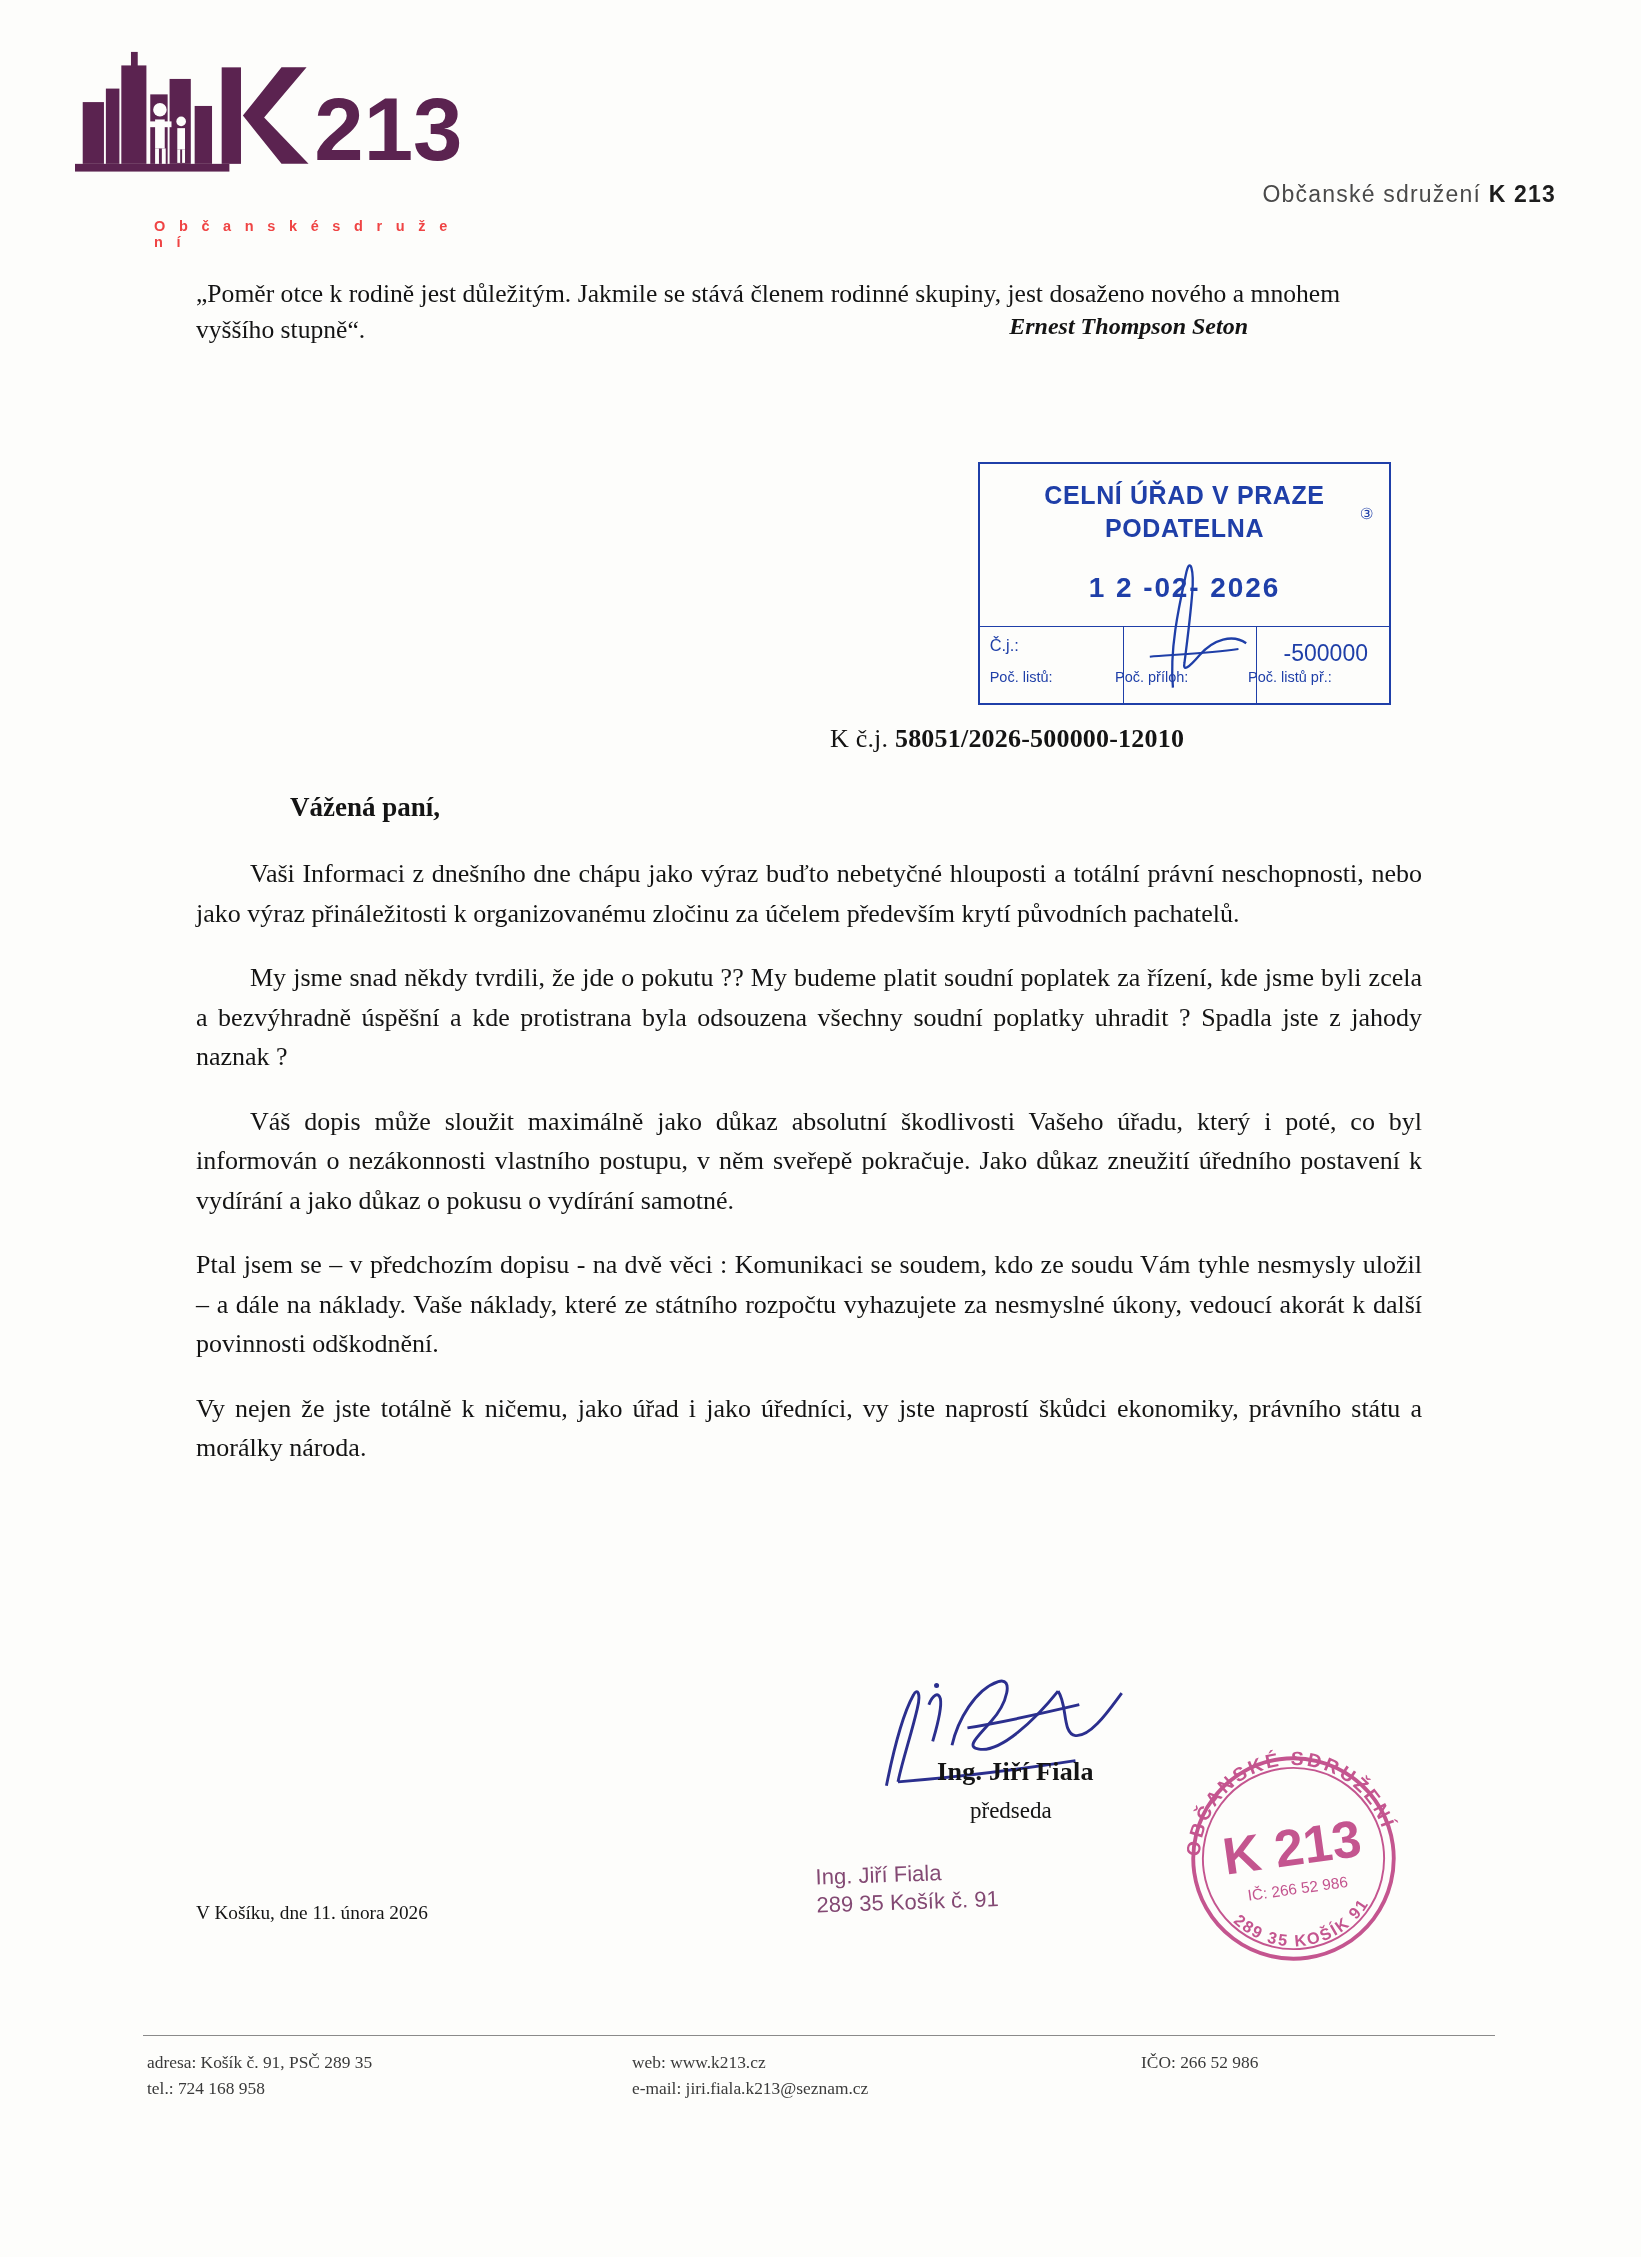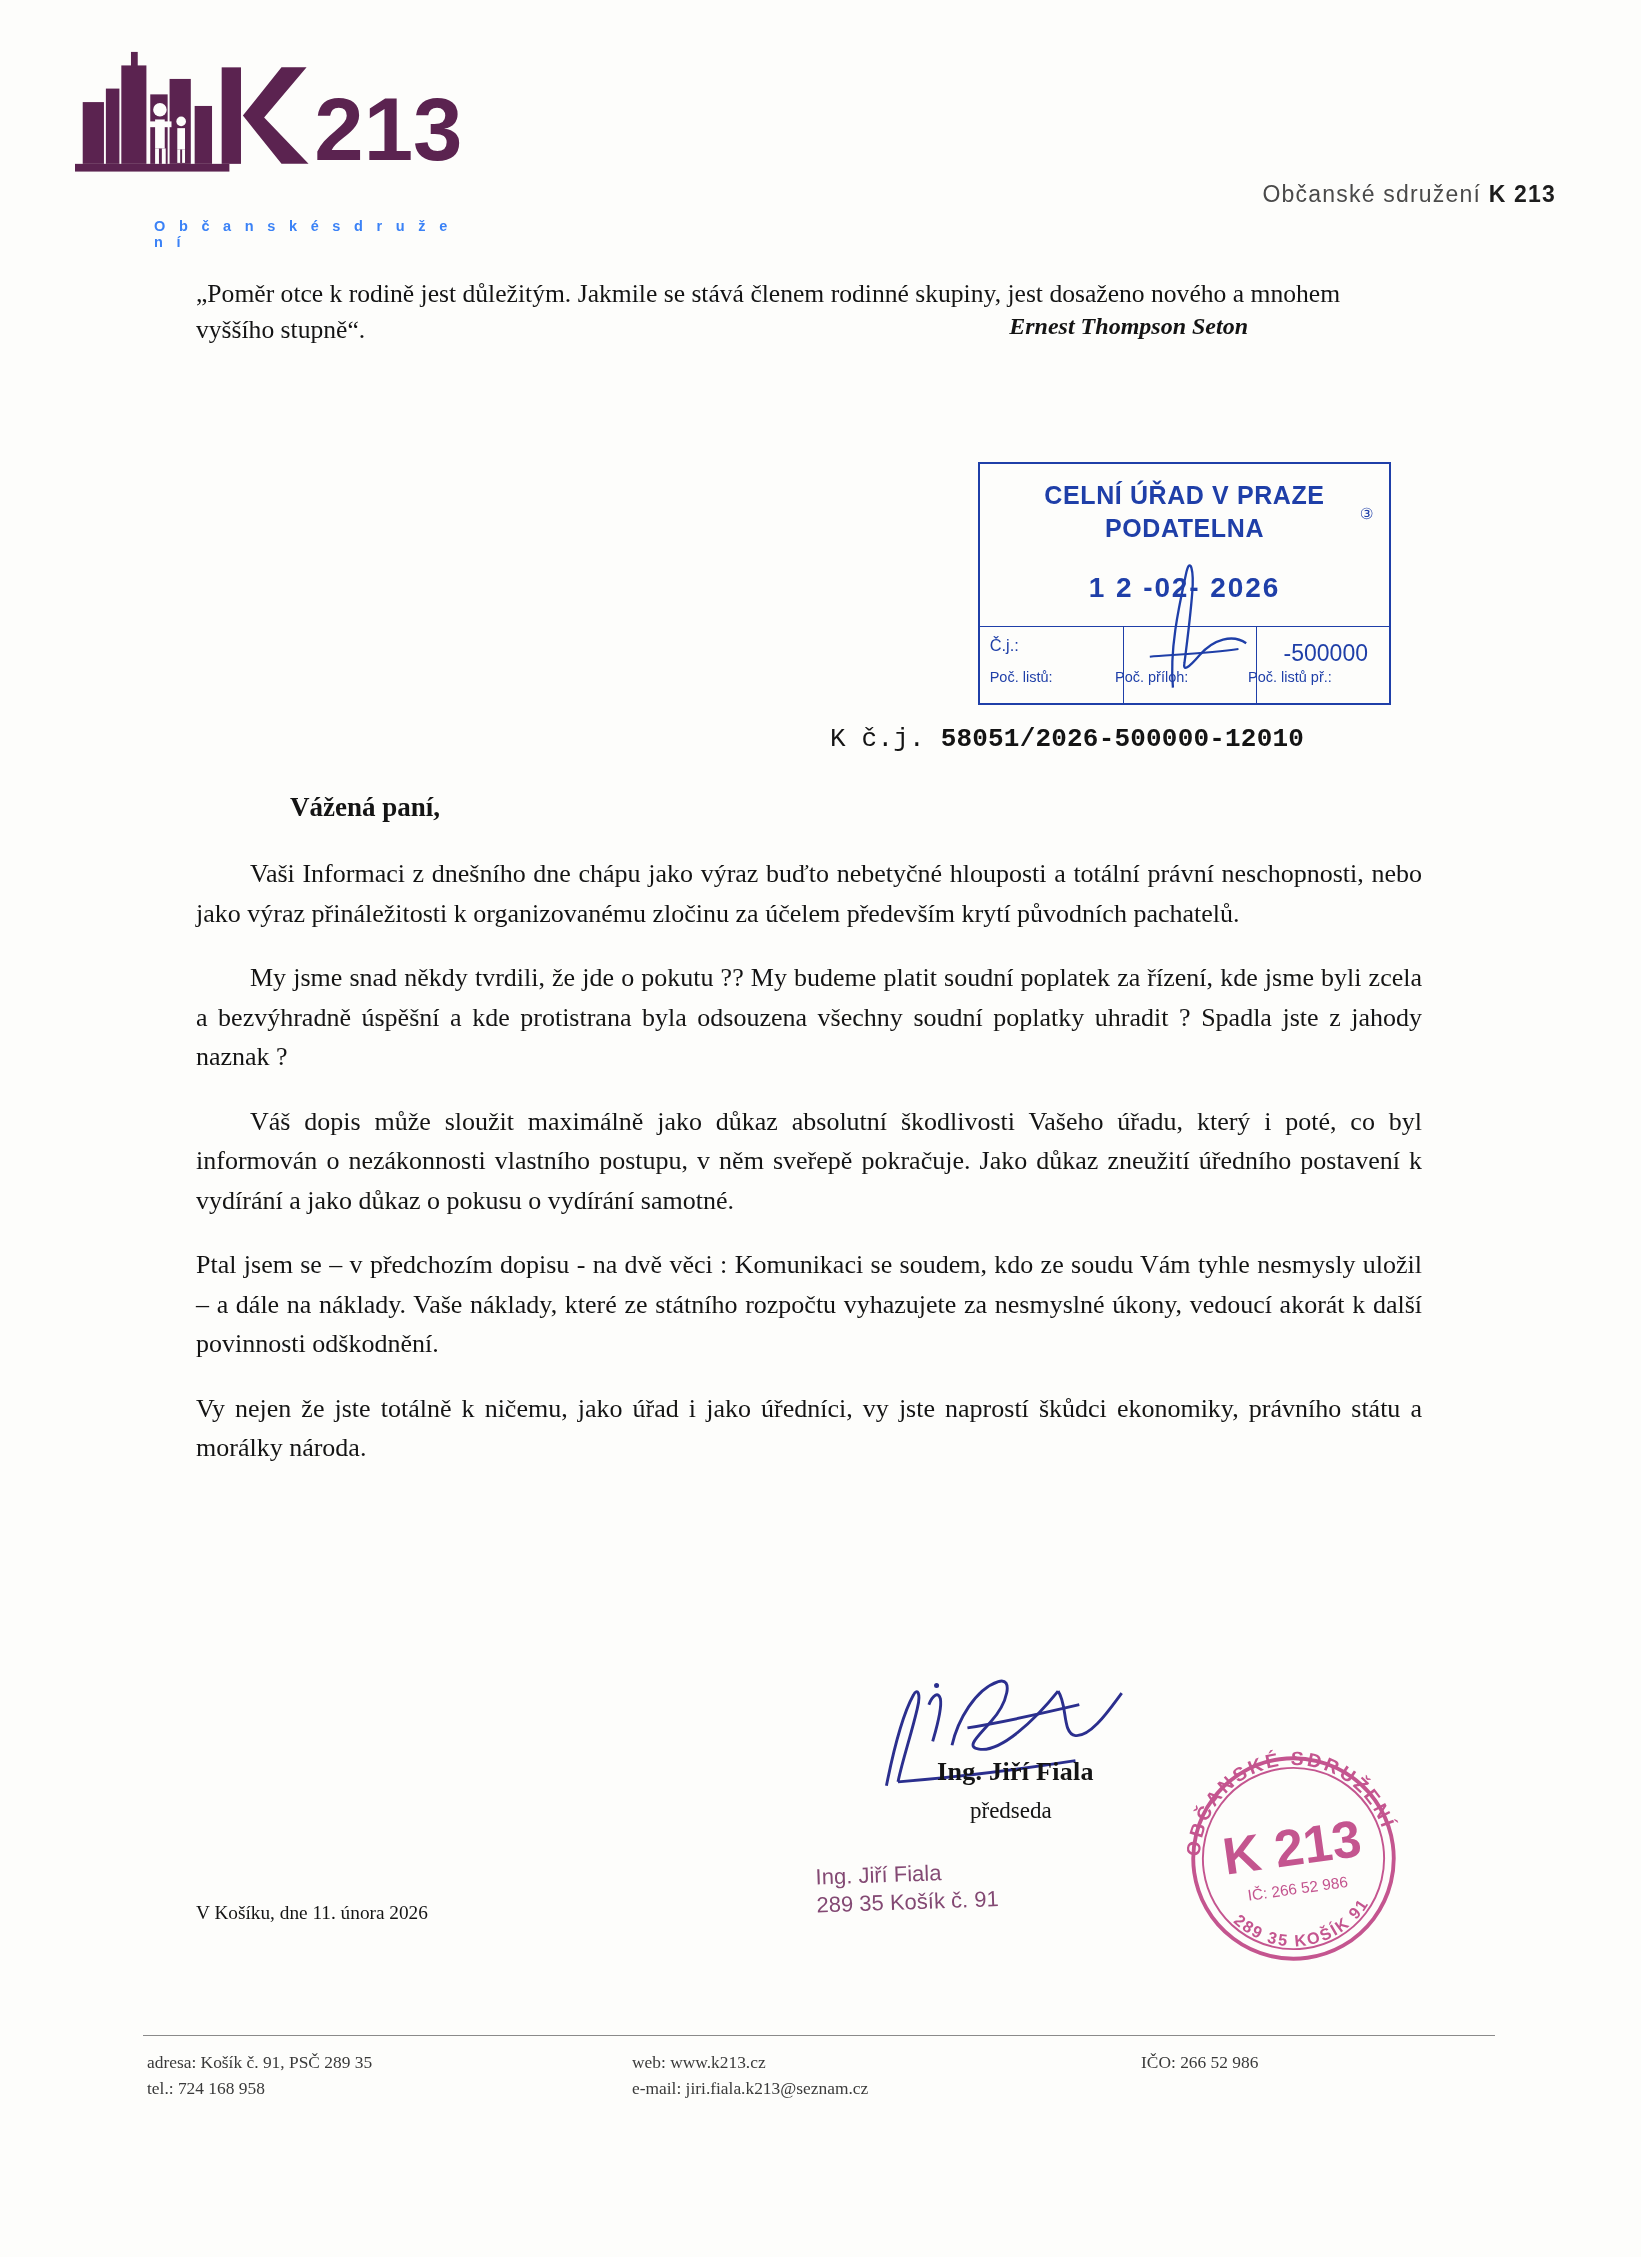--- a/index.html
+++ b/index.html
@@ -35,21 +35,21 @@
     height: 145px;
   }
   .logo-svg { display: block; }
   .logo-sub {
     position: absolute;
     left: 79px;
     top: 172px;
     font-family: "Liberation Sans", sans-serif;
     font-size: 14.5px;
     letter-spacing: 4.8px;
-    color: #3b82f6;
+    color: #ef4444;
     font-weight: bold;
   }
   .org-right {
     position: absolute;
     right: 85px;
     top: 154px;
     font-family: "Liberation Sans", sans-serif;
     font-size: 23px;
     color: #4a4a4a;
     letter-spacing: 1.2px;
@@ -137,21 +137,20 @@
   }
 
   
   .refno {
     position: absolute;
     left: 830px;
     top: 724px;
     font-size: 26px;
     font-weight: bold;
     letter-spacing: 0.2px;
-    font-family: Liberation Mono, monospace;
   }
   .refno .lbl { font-weight: normal; }
 
   
   .salut {
     position: absolute;
     left: 290px;
     top: 792px;
     font-size: 27px;
     font-weight: bold;

